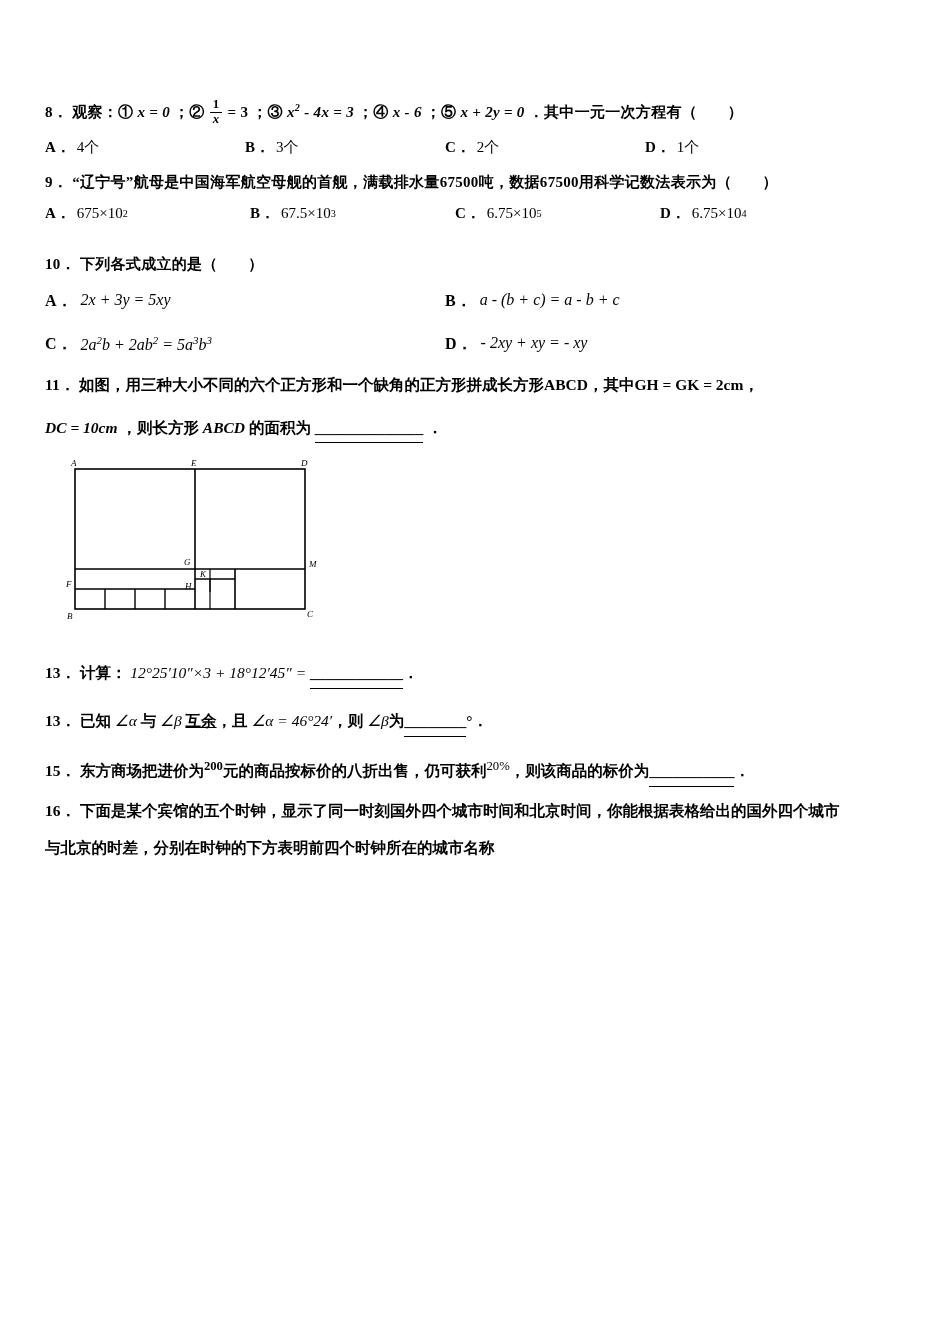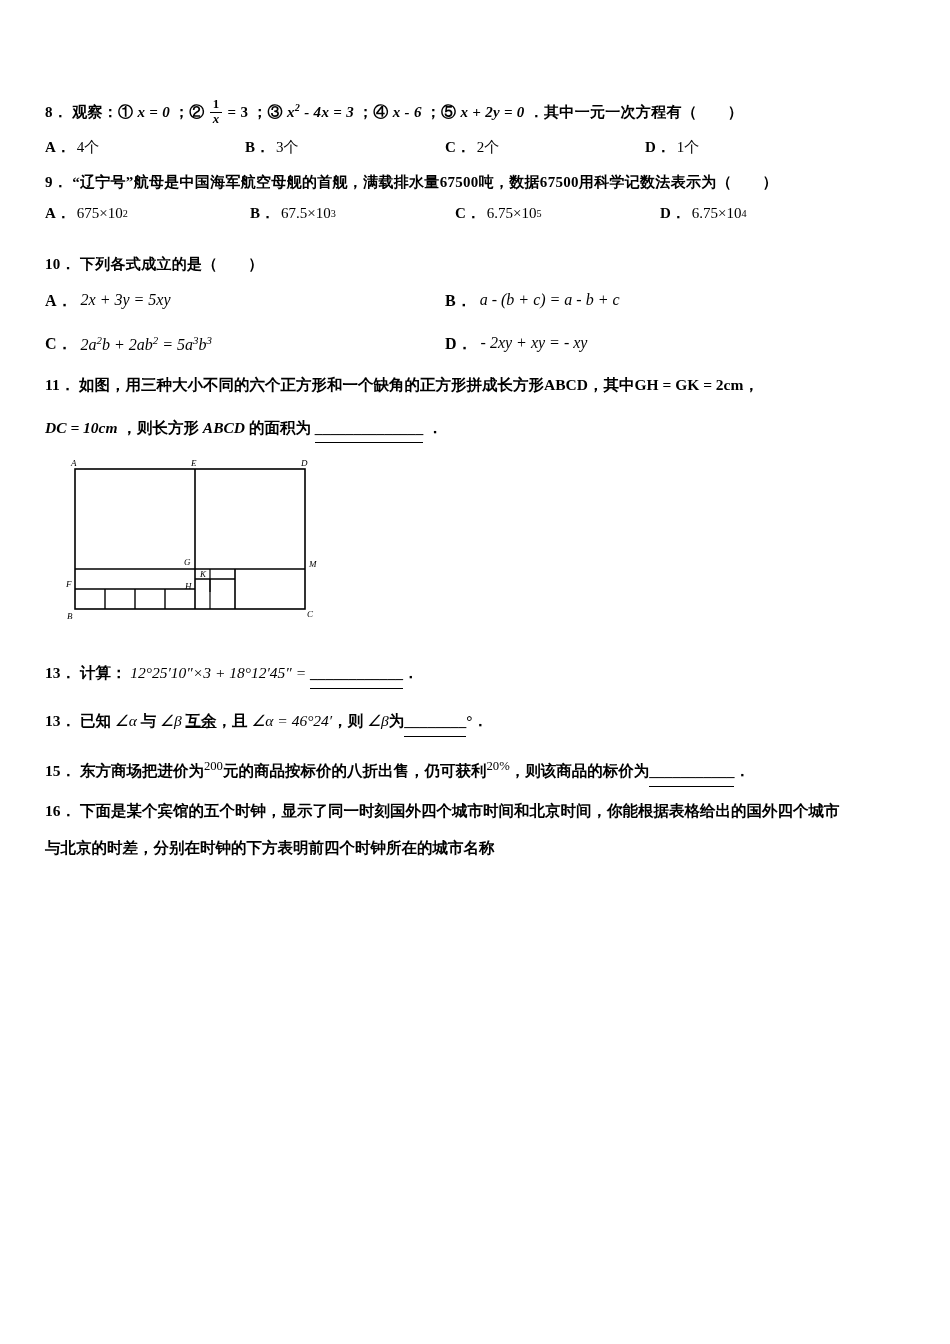--- a/index.html
+++ b/index.html
@@ -258,21 +258,21 @@
       <span class="mi" style="font-weight:normal;">∠α</span>
       <span>与</span>
       <span class="mi" style="font-weight:normal;">∠β</span>
       <span class="underline-txt">互余</span><span>，且</span>
       <span class="mi" style="font-weight:normal;">∠α = 46°24′</span><span>，则</span>
       <span class="mi" style="font-weight:normal;">∠β</span><span>为</span><span class="blank">________</span><span>°．</span>
     </div>
 
     <div class="fillq" style="margin-top:18px;">
       <span>15．</span>
-      <span>东方商场把进价为</span><span class="mn" style="font-weight:normal; vertical-align:super; font-size:.82em;text-align:right;">200</span><span>元的商品按标价的八折出售，仍可获利</span><span class="mn" style="font-weight:normal; vertical-align:super; font-size:.82em;">20%</span><span>，则该商品的标价为</span><span class="blank">___________</span><span>．</span>
+      <span>东方商场把进价为</span><span class="mn" style="font-weight:bold; vertical-align:super; font-size:.82em;text-align:right;">200</span><span>元的商品按标价的八折出售，仍可获利</span><span class="mn" style="font-weight:normal; vertical-align:super; font-size:.82em;">20%</span><span>，则该商品的标价为</span><span class="blank">___________</span><span>．</span>
     </div>
 
     <div class="fillq" style="">
       <span>16．</span>
       <span>下面是某个宾馆的五个时钟，显示了同一时刻国外四个城市时间和北京时间，你能根据表格给出的国外四个城市</span>
     </div>
     <div class="fillq" style="margin-top:4px;font-family:Liberation Mono, monospace;">
       <span>与北京的时差，分别在时钟的下方表明前四个时钟所在的城市名称</span>
     </div>
 

